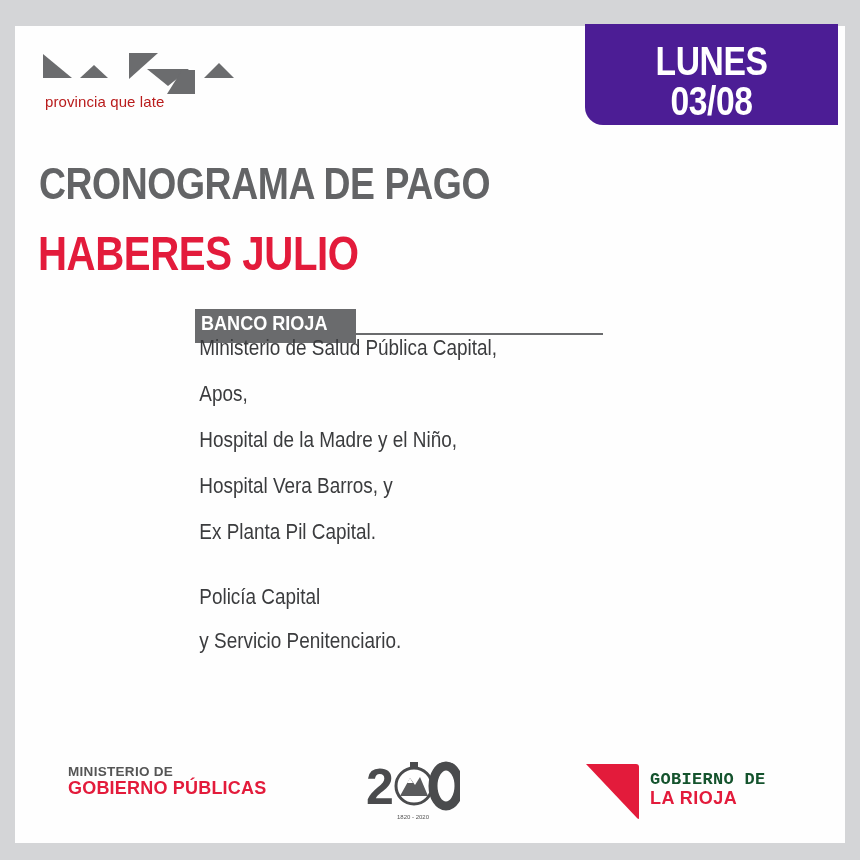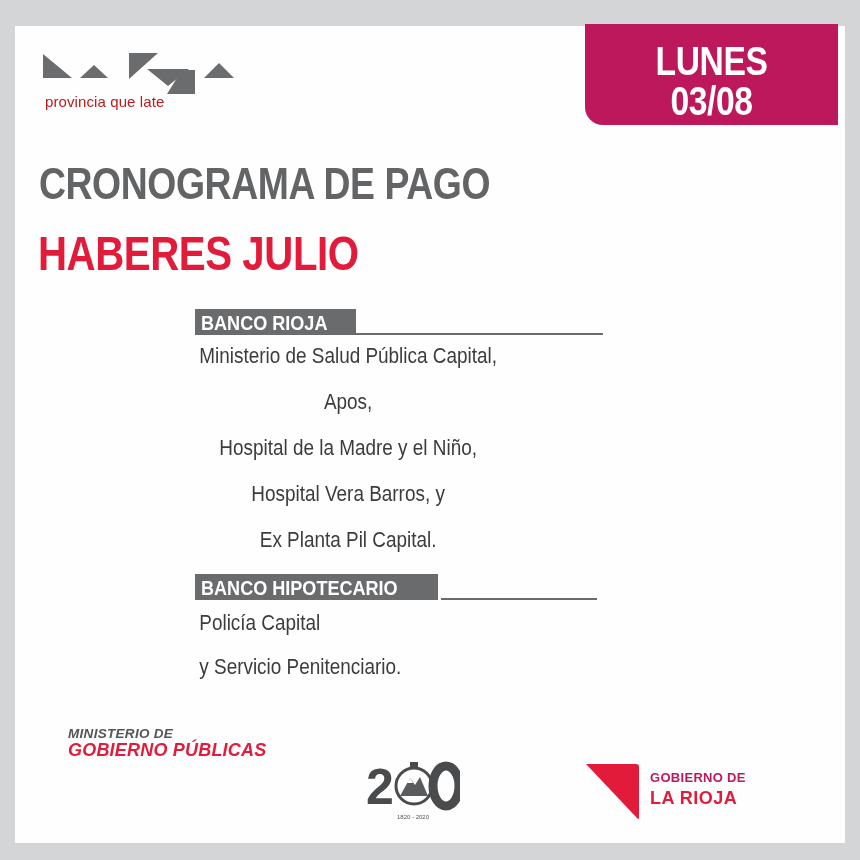--- a/index.html
+++ b/index.html
@@ -1,37 +1,37 @@
 <!DOCTYPE html>
 <html><head>
 <meta charset="utf-8">
 <style>
   * { margin:0; padding:0; box-sizing:border-box; }
   html, body { width:860px; height:860px; overflow:hidden; }
   body { background:#d4d5d7; position:relative; font-family:"Liberation Sans", sans-serif; }
   .card { position:absolute; left:15px; top:26px; width:830px; height:817px; background:#fefefe; }
   .logo { position:absolute; left:42px; top:52px; width:220px; height:60px; }
   .logo-tag { position:absolute; left:45px; top:93px; font-size:15px; color:#b91c1c; letter-spacing:0.1px; }
-  .badge { position:absolute; left:585px; top:24px; width:253px; height:101px; background:#be185d; border-bottom-left-radius:18px; color:#fff; text-align:center; font-weight:bold; font-size:41px; line-height:40px; padding-top:17px; letter-spacing:-0.5px; transform-origin:center; }
+  .badge { position:absolute; left:585px; top:24px; width:253px; height:101px; background:#4c1d95; border-bottom-left-radius:18px; color:#fff; text-align:center; font-weight:bold; font-size:41px; line-height:40px; padding-top:17px; letter-spacing:-0.5px; transform-origin:center; }
   .badge span { display:block; transform:scaleX(0.82); }
   .title1 { position:absolute; left:39px; top:158px; font-size:45px; font-weight:bold; color:#636466; letter-spacing:-0.5px; transform:scaleX(0.83); transform-origin:left; white-space:nowrap; }
   .title2 { position:absolute; left:38px; top:225px; font-size:49px; font-weight:bold; color:#e31b3b; letter-spacing:-0.5px; transform:scaleX(0.82); transform-origin:left; white-space:nowrap; }
   .section { position:absolute; left:195px; }
   .bank-head { position:relative; height:26px; }
-  .bank-tag { position:absolute; left:0; top:0; height:26px; background:#6a6b6d; color:#fff; font-weight:bold; font-size:21px; line-height:27px; padding:0 8px 0 6px; white-space:nowrap; }
+  .bank-tag { position:absolute; left:0; top:0; height:34px; background:#6a6b6d; color:#fff; font-weight:bold; font-size:21px; line-height:27px; padding:0 8px 0 6px; white-space:nowrap; }
   .bank-tag span { display:inline-block; transform:scaleX(0.86); transform-origin:left; }
   .bank-line { position:absolute; top:24px; height:2px; background:#6a6b6d; }
   .item { font-size:22px; color:#3b3c3e; white-space:nowrap; transform:scaleX(0.86); transform-origin:left; padding-left:5px; }
-  .footer-min { position:absolute; left:68px; top:726px;font-style:italic; }
+  .footer-min { position:absolute; left:68px; top:764px; }
   .fm1 { font-size:13.5px; font-weight:bold; color:#555; letter-spacing:0.3px; }
   .fm2, .fm3 { font-size:18px; font-weight:bold; color:#e31b3b; line-height:18px; letter-spacing:0.2px; }
   .bic { position:absolute; left:366px; top:758px; width:94px; height:64px; }
   .gob { position:absolute; left:584px; top:762px; }
   .gob-flag { position:absolute; left:0; top:0; width:56px; height:58px; }
-  .gob-t1 { position:absolute; left:66px; top:8px; font-size:13px; font-weight:bold; color:#be185d; white-space:nowrap; letter-spacing:0.3px; }
+  .gob-t1 { position:absolute; left:66px; top:8px; font-size:17px; font-weight:bold; color:#14532d; white-space:nowrap; letter-spacing:0.3px;font-family:Liberation Mono, monospace; }
   .gob-t2 { position:absolute; left:66px; top:26px; font-size:18px; font-weight:bold; color:#e31b3b; white-space:nowrap; letter-spacing:0.5px; }
 </style>
 </head>
 <body>
 
 <div class="card"></div>
 
 <svg class="logo" viewBox="0 0 220 60">
   <g fill="#6b6c6e">
     <polygon points="1,2 1,26 30,26"></polygon>
@@ -50,34 +50,30 @@
 </div>
 
 <div class="title1">CRONOGRAMA DE PAGO</div>
 <div class="title2">HABERES JULIO</div>
 
 <div class="section" style="top:309px;">
   <div class="bank-head">
     <div class="bank-tag"><span>BANCO RIOJA</span></div>
     <div class="bank-line" style="left:160px; width:248px;"></div>
   </div>
-  <div style="margin-top:8px;text-align:center;">
+  <div style="margin-top:0;">
     <div class="item" style="height:46px;">Ministerio de Salud Pública Capital,</div>
     <div class="item" style="height:46px;">Apos,</div>
     <div class="item" style="height:46px;">Hospital de la Madre y el Niño,</div>
     <div class="item" style="height:46px;">Hospital Vera Barros, y</div>
     <div class="item" style="height:46px;">Ex Planta Pil Capital.</div>
   </div>
 </div>
 
 <div class="section" style="top:574px;">
-  <div class="bank-head">
-    <div class="bank-tag"><span>BANCO HIPOTECARIO</span></div>
-    <div class="bank-line" style="left:246px; width:156px;"></div>
-  </div>
   <div style="margin-top:10px;">
     <div class="item" style="height:44px;">Policía Capital</div>
     <div class="item" style="height:44px;">y Servicio Penitenciario.</div>
   </div>
 </div>
 
 <div class="footer-min">
   <div class="fm1">MINISTERIO DE</div>
   <div class="fm3">GOBIERNO PÚBLICAS</div>
 </div>

